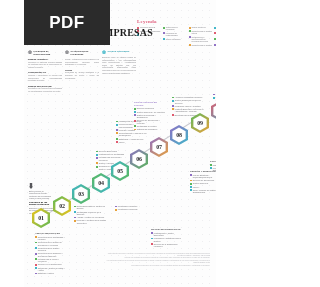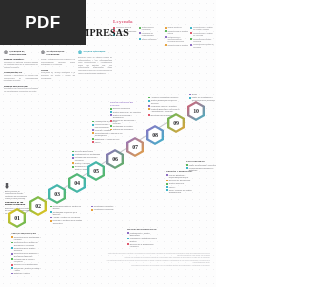--- a/index.html
+++ b/index.html
@@ -7,20 +7,21 @@
   body {
     font-family: "Liberation Sans", sans-serif;
     background:#ffffff;
     position:relative;
     overflow:hidden;
     -webkit-font-smoothing:none;
   }
   #page {
     position:absolute; inset:0;
     background:#fdfdfd;
+    margin-left:24px;
   }
   
   #grid {
     position:absolute; inset:0;
     background-image:
       radial-gradient(circle, #e9e9ec 0.5px, transparent 0.6px);
     background-size:7px 7px;
     opacity:.75;
     pointer-events:none;
   }

